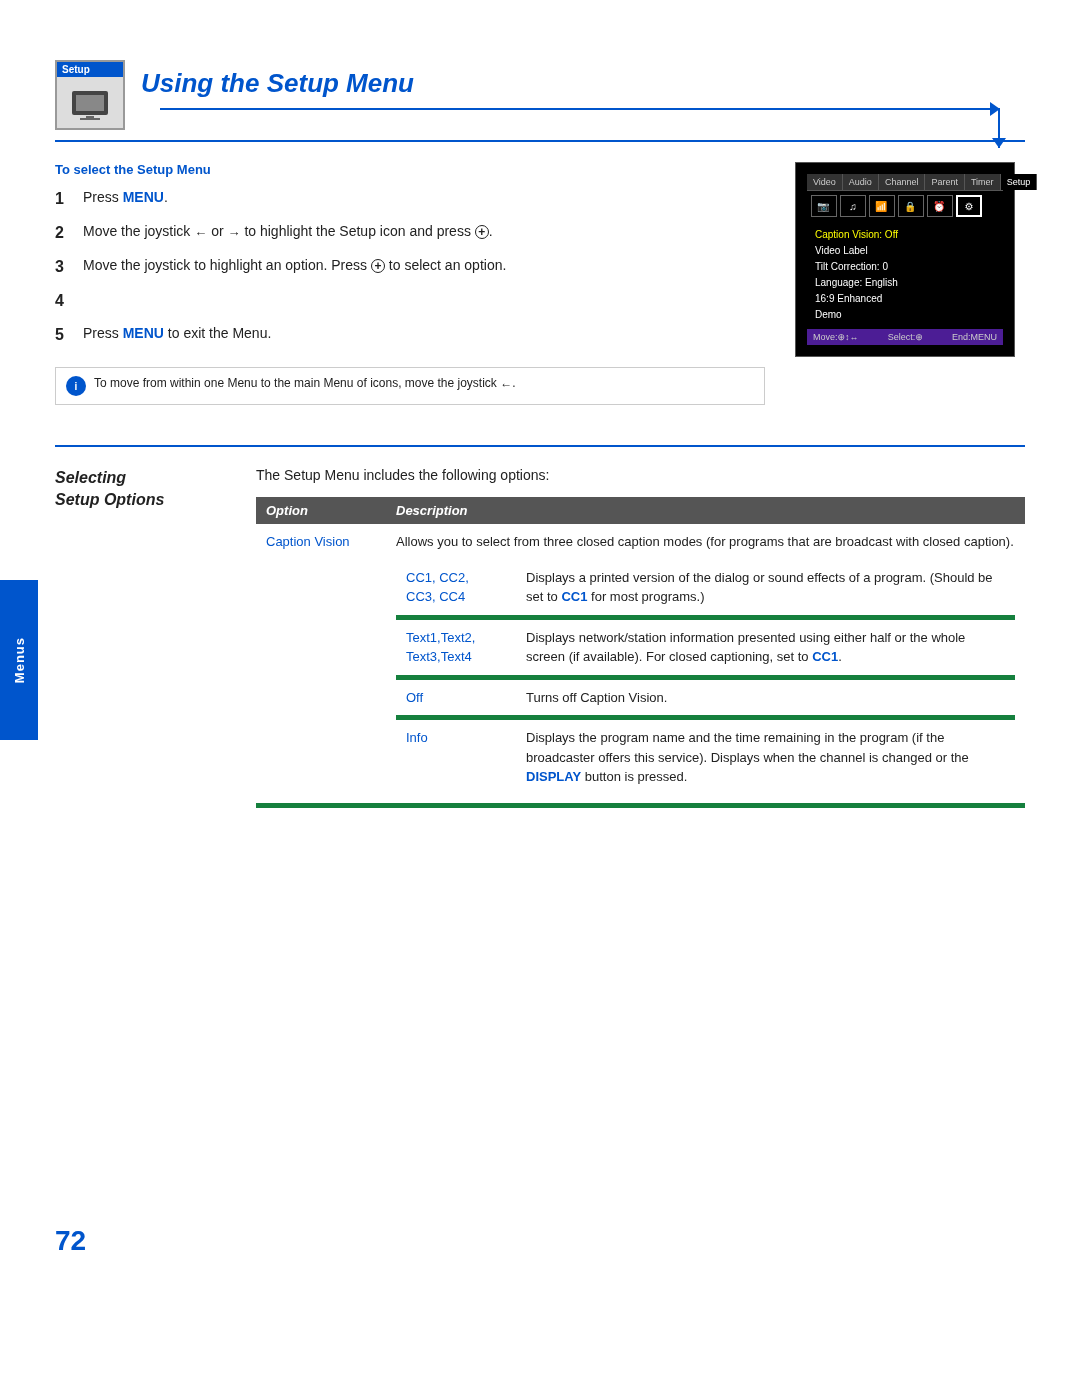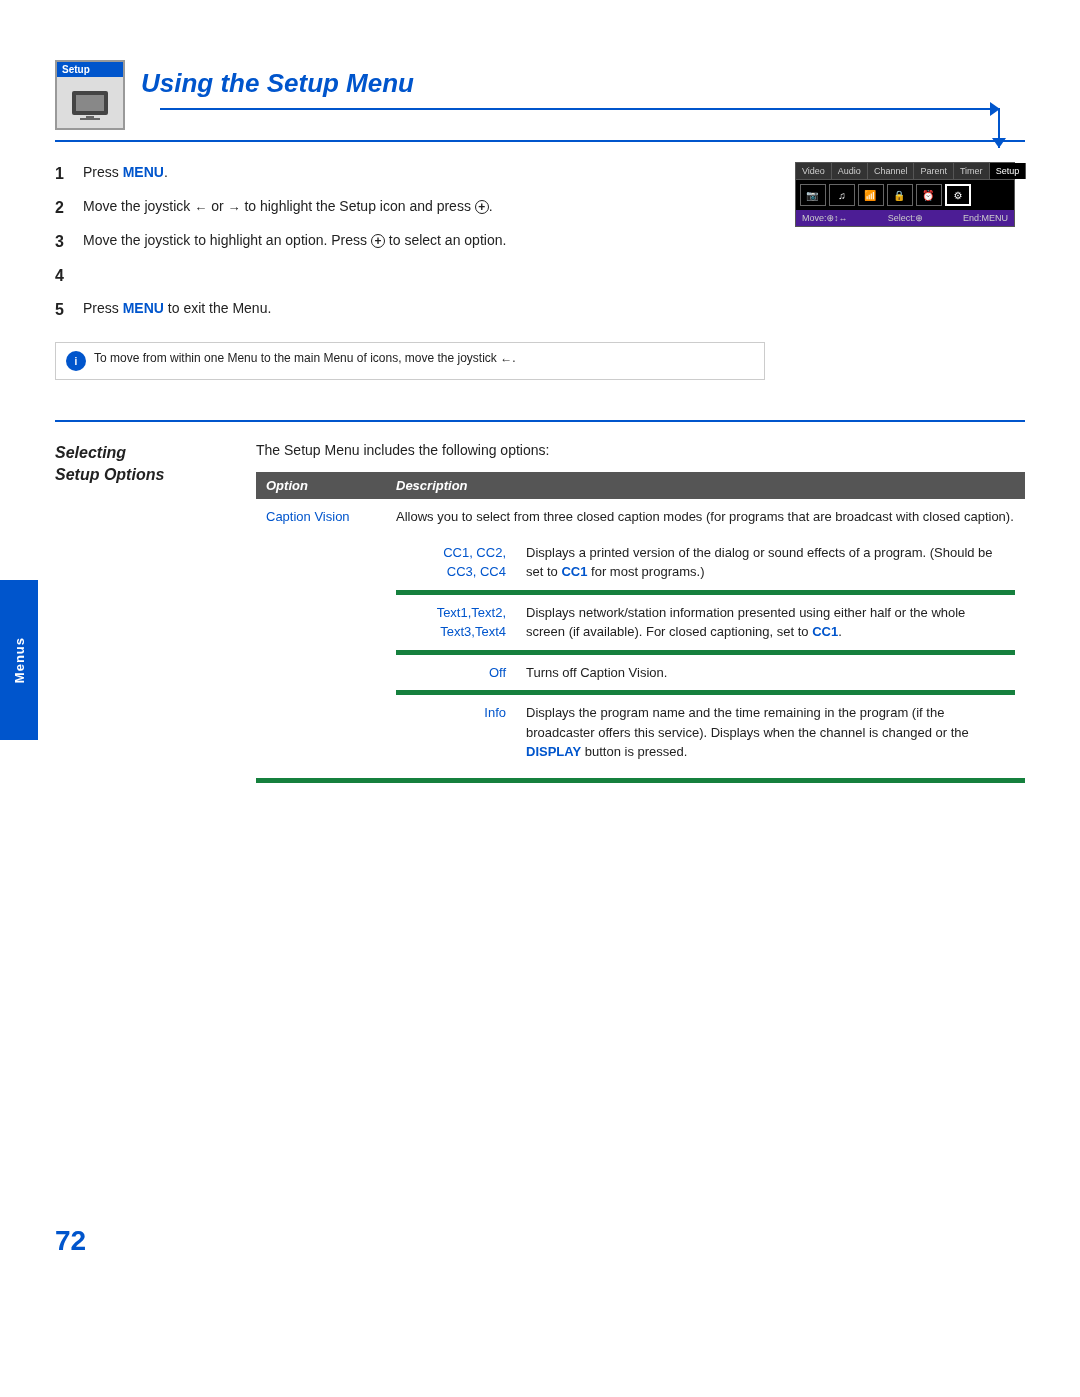--- a/index.html
+++ b/index.html
@@ -193,21 +193,21 @@
       font-size: 10px;
       font-weight: bold;
     }
 
     
     .menu-screenshot {
       background: #000;
       color: #fff;
       font-size: 10px;
       border: 1px solid #555;
-      padding: 0;
+      padding: 11px;
       width: 220px;
     }
     .menu-tabs {
       display: flex;
       background: #333;
       border-bottom: 1px solid #555;
     }
     .menu-tab {
       font-size: 9px;
       padding: 3px 6px;
@@ -334,21 +334,20 @@
     }
     .sub-options-table td {
       padding: 6px 0;
       font-size: 13px;
       line-height: 1.5;
     }
     .sub-options-table td:first-child {
       width: 120px;
       color: #0055cc;
       padding-right: 10px;
-      text-align: right;
     }
 
     
     .page-number {
       position: absolute;
       bottom: 140px;
       left: 55px;
       font-size: 28px;
       font-weight: bold;
       color: #0055cc;
@@ -396,20 +395,21 @@
           <line x1="16" y1="34" x2="24" y2="34" stroke="#666" stroke-width="2"></line>
           <line x1="10" y1="36" x2="30" y2="36" stroke="#666" stroke-width="2"></line>
         </svg>
       </div>
     </div>
     <h1 class="page-title">Using the Setup Menu</h1>
   </div>
 
   <div class="instructions-row">
     <div class="instructions-col">
+      <div class="subtitle">To select the Setup Menu</div>
 
       <ol class="step-list">
         <li>
           <span class="step-num">1</span>
           <span class="step-text">Press <span class="menu-word">MENU</span>.</span>
         </li>
         <li>
           <span class="step-num">2</span>
           <span class="step-text">Move the joystick <span class="joystick-sym">←</span> or <span class="joystick-sym">→</span> to highlight the Setup icon and press <span class="circle-plus">+</span>.</span>
         </li>
@@ -442,20 +442,28 @@
           <div class="menu-tab">Timer</div>
           <div class="menu-tab active">Setup</div>
         </div>
         <div class="menu-icons-row">
           <div class="menu-icon-box">📷</div>
           <div class="menu-icon-box">♫</div>
           <div class="menu-icon-box">📶</div>
           <div class="menu-icon-box">🔒</div>
           <div class="menu-icon-box">⏰</div>
           <div class="menu-icon-box active">⚙</div>
+        </div>
+        <div class="menu-content">
+          <div style="color:#ffff00; font-size:10px;">Caption Vision: Off</div>
+          <div>Video Label</div>
+          <div>Tilt Correction: 0</div>
+          <div>Language: English</div>
+          <div>16:9 Enhanced</div>
+          <div>Demo</div>
         </div>
         <div class="menu-footer">
           <span>Move:⊕↕↔</span>
           <span>Select:⊕</span>
           <span>End:MENU</span>
         </div>
       </div>
     </div>
   </div>
 

